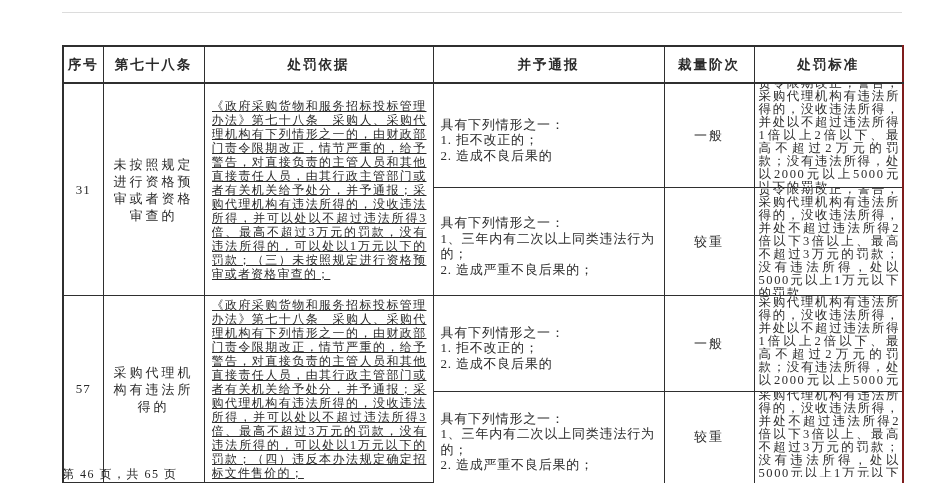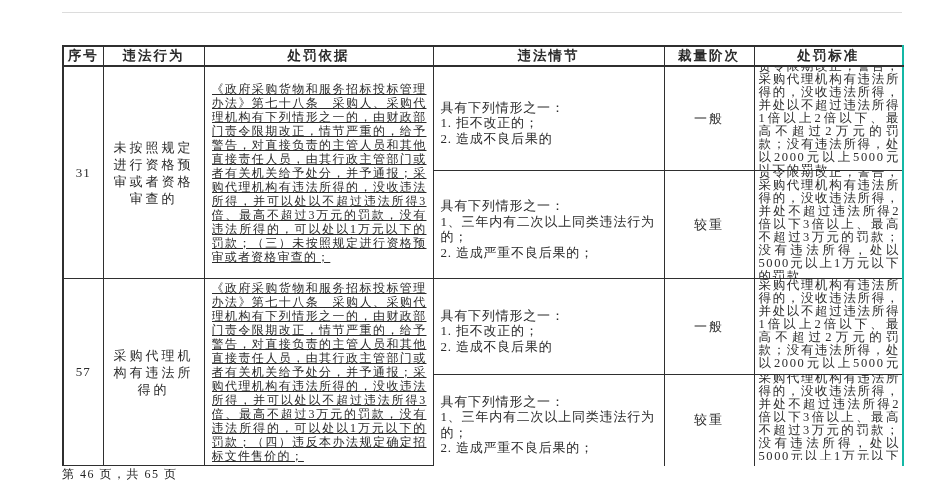--- a/index.html
+++ b/index.html
@@ -17,24 +17,24 @@
   }
   table.penalty {
     position: absolute; left: 62px; top: 45px; width: 840px;
     border-collapse: collapse; table-layout: fixed;
   }
   th, td { border: 1px solid #2f2f2f; vertical-align: middle; }
   thead th {
     border-top: 2px solid #2f2f2f;
     border-bottom: 2px solid #2f2f2f;
     font-size: 13.5px; font-weight: bold; letter-spacing: 2px;
-    text-align: center; height: 20px; background: #fff;
+    text-align: center; height: 37px; background: #fff;
   }
   th.first, td.first { border-left: 2px solid #2f2f2f; }
-  th.last,  td.last  { border-right: 2px solid #14b8a6; }
+  th.last,  td.last  { border-right: 2px solid #7f1d1d; }
   tr.clipped td { border-bottom: none; }
 
   td.c-seq  { text-align: center; font-size: 13px; letter-spacing: 1px; }
   td.c-behavior {
     text-align: center; font-size: 13px; letter-spacing: 3px;
     padding: 2px 6px; line-height: 17px; margin-top: 8px;
   }
   td.c-basis { padding: 2px 6px 2px 7px; overflow: hidden; }
   .basis-text {
     font-size: 12px; line-height: 14px; letter-spacing: 1.2px;
@@ -81,23 +81,23 @@
       <col style="width:40px">
         <col style="width:101px">
         <col style="width:229px">
       <col style="width:231px">
         <col style="width:90px">
         <col style="width:149px">
     </colgroup>
     <thead>
       <tr>
         <th class="first">序号</th>
-        <th>违法行为</th>
+        <th>第七十八条</th>
         <th>处罚依据</th>
-        <th>违法情节</th>
+        <th>并予通报</th>
         <th>裁量阶次</th>
         <th class="last">处罚标准</th>
       </tr>
     </thead>
     <tbody>
 
       <tr class="r56s1">
         <td class="c-seq first" rowspan="2">31</td>
         <td class="c-behavior" rowspan="2">未按照规定进行资格预审或者资格审查的</td>
         <td class="c-basis" rowspan="2">

